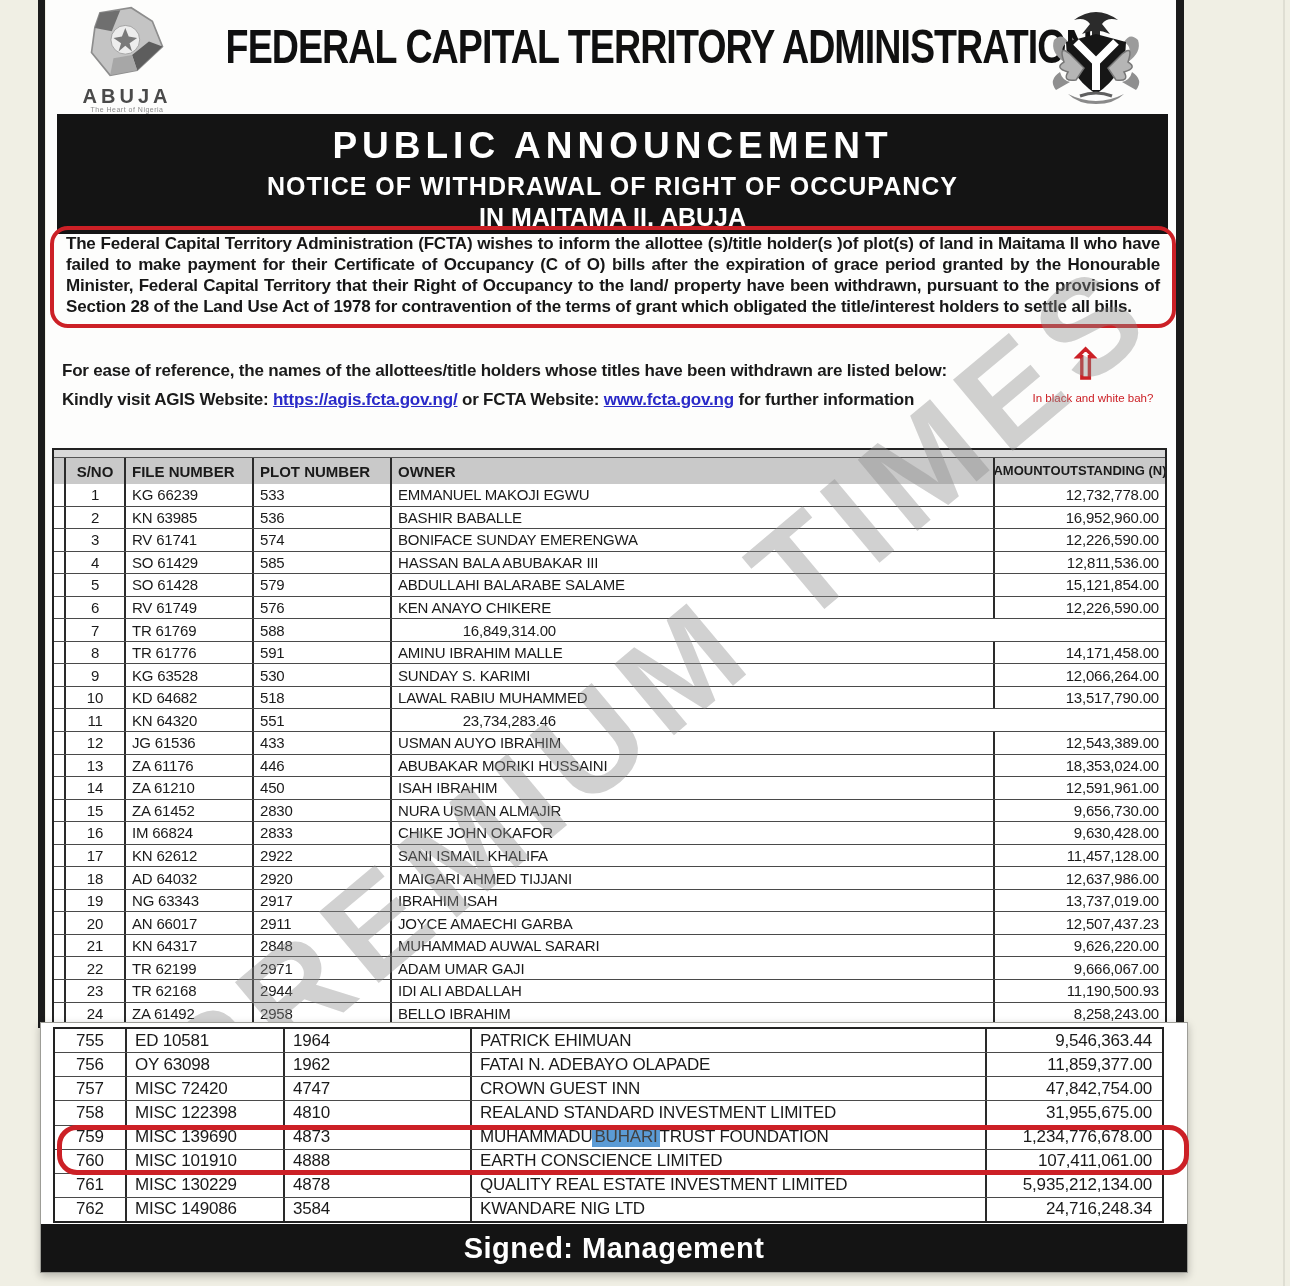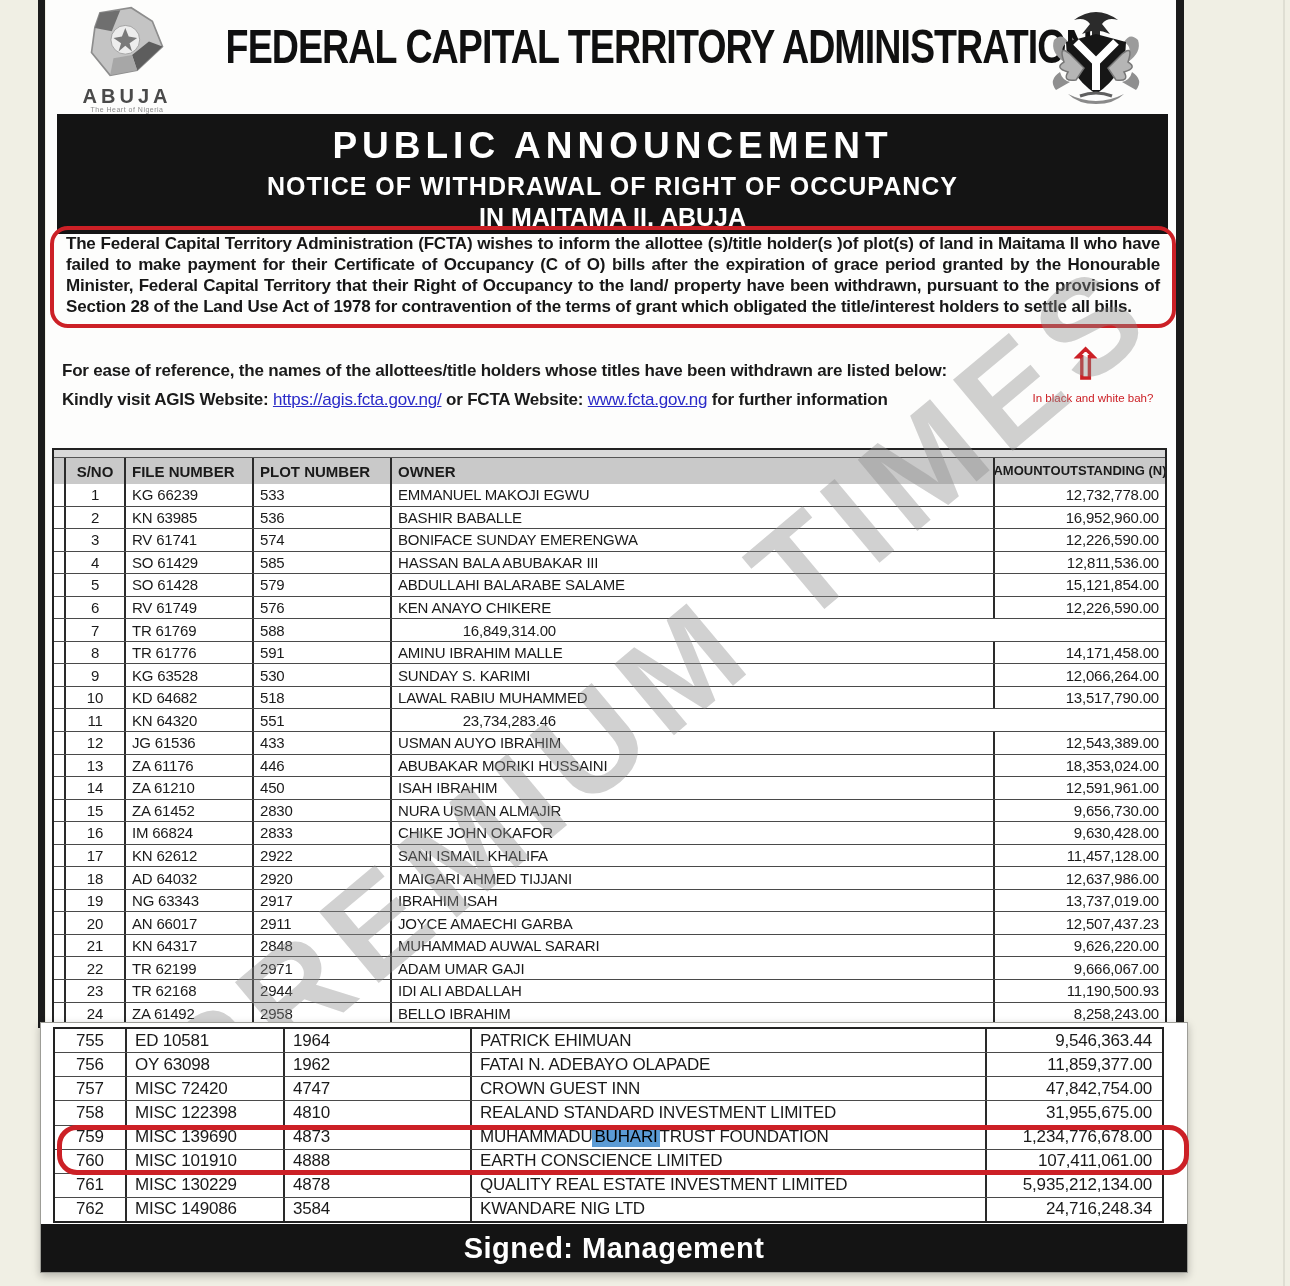--- a/index.html
+++ b/index.html
@@ -35,21 +35,21 @@
   
   .notice-box{
     position:absolute;left:4px;top:226px;width:1094px;
     border:4px solid #cc2026;border-radius:18px;
     padding:4px 12px 6px 12px;
     font-size:17px;font-weight:bold;text-align:justify;line-height:1.23;color:#171717;
     letter-spacing:-0.2px;
   }
   .ref-line{position:absolute;left:16px;top:361px;font-size:17px;font-weight:bold;letter-spacing:-0.2px;}
   .visit-line{position:absolute;left:16px;top:390px;font-size:17px;font-weight:bold;letter-spacing:-0.2px;}
-  .visit-line a{color:#2a2ac8;font-weight:normal;}
+  .visit-line a{color:#2a2ac8;font-weight:bold;}
   .red-arrow{position:absolute;left:1022px;top:344px;font-size:42px;font-weight:bold;color:#cc2026;line-height:1;}
   .annotation{position:absolute;left:962px;top:392px;width:170px;text-align:center;font-size:11.5px;color:#cc2026;}
 
   
   .table-title{
     position:absolute;left:11px;top:420px;width:1111px;height:27px;background:#141414;
     color:#fff;font-size:20px;font-weight:bold;text-align:center;line-height:28px;letter-spacing:-0.2px;
   }
   .zero-pay{color:#d98a84;}
 
@@ -83,21 +83,21 @@
     border:1px solid #9d9d97;box-sizing:border-box;box-shadow:0 3px 8px rgba(0,0,0,0.25);z-index:20;
   }
   .btable{position:absolute;left:12px;top:4px;width:1111px;border:2px solid #222;box-sizing:border-box;height:196px;display:flex;flex-direction:column;}
   .brow{flex:1;display:flex;align-items:center;border-bottom:1px solid #4a4a4a;font-size:17px;letter-spacing:-0.2px;}
   .brow:last-child{border-bottom:none;}
   .b-sno{width:72px;justify-content:center;}
   .b-file{width:158px;padding-left:8px;}
   .b-plot{width:187px;padding-left:8px;}
   .b-own{width:515px;padding-left:8px;}
   .b-amt{width:173px;border-right:none;justify-content:flex-end;padding-right:8px;}
-  .mark{background:#5b9bd5;color:#000000;padding:0 2px;}
+  .mark{background:#5b9bd5;color:#404040;padding:0 2px;}
   .signed-bar{
     position:absolute;left:0;bottom:0;width:100%;height:48px;background:#141414;
     color:#fff;font-size:29px;font-weight:bold;text-align:center;line-height:48px;letter-spacing:0.5px;
   }
   .red-row-outline{
     position:absolute;left:57px;top:1125px;width:1122px;height:40px;
     border:5px solid #cc2026;border-radius:20px;z-index:30;pointer-events:none;
   }
 </style>
 </head>

